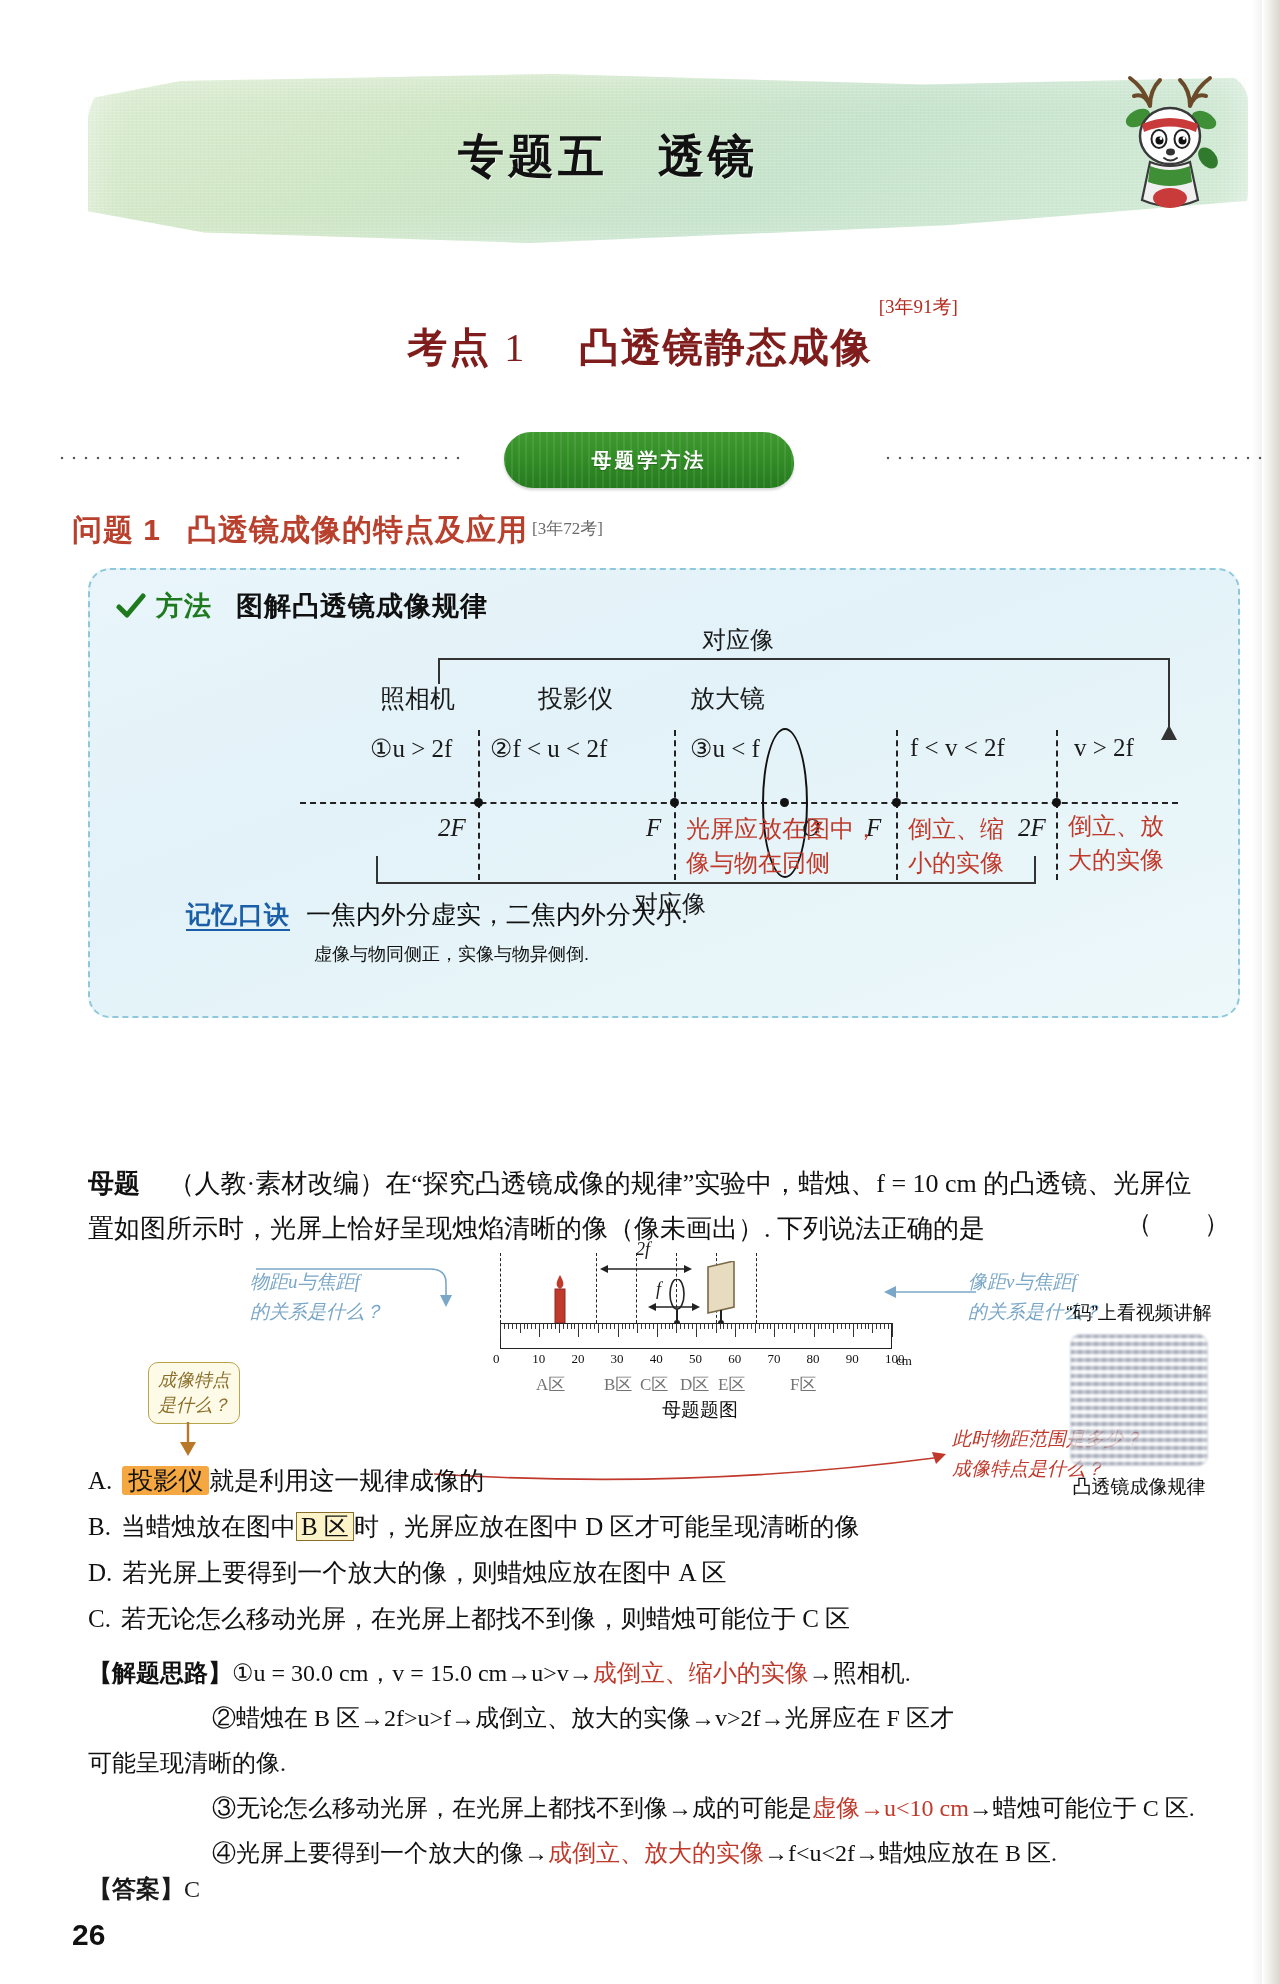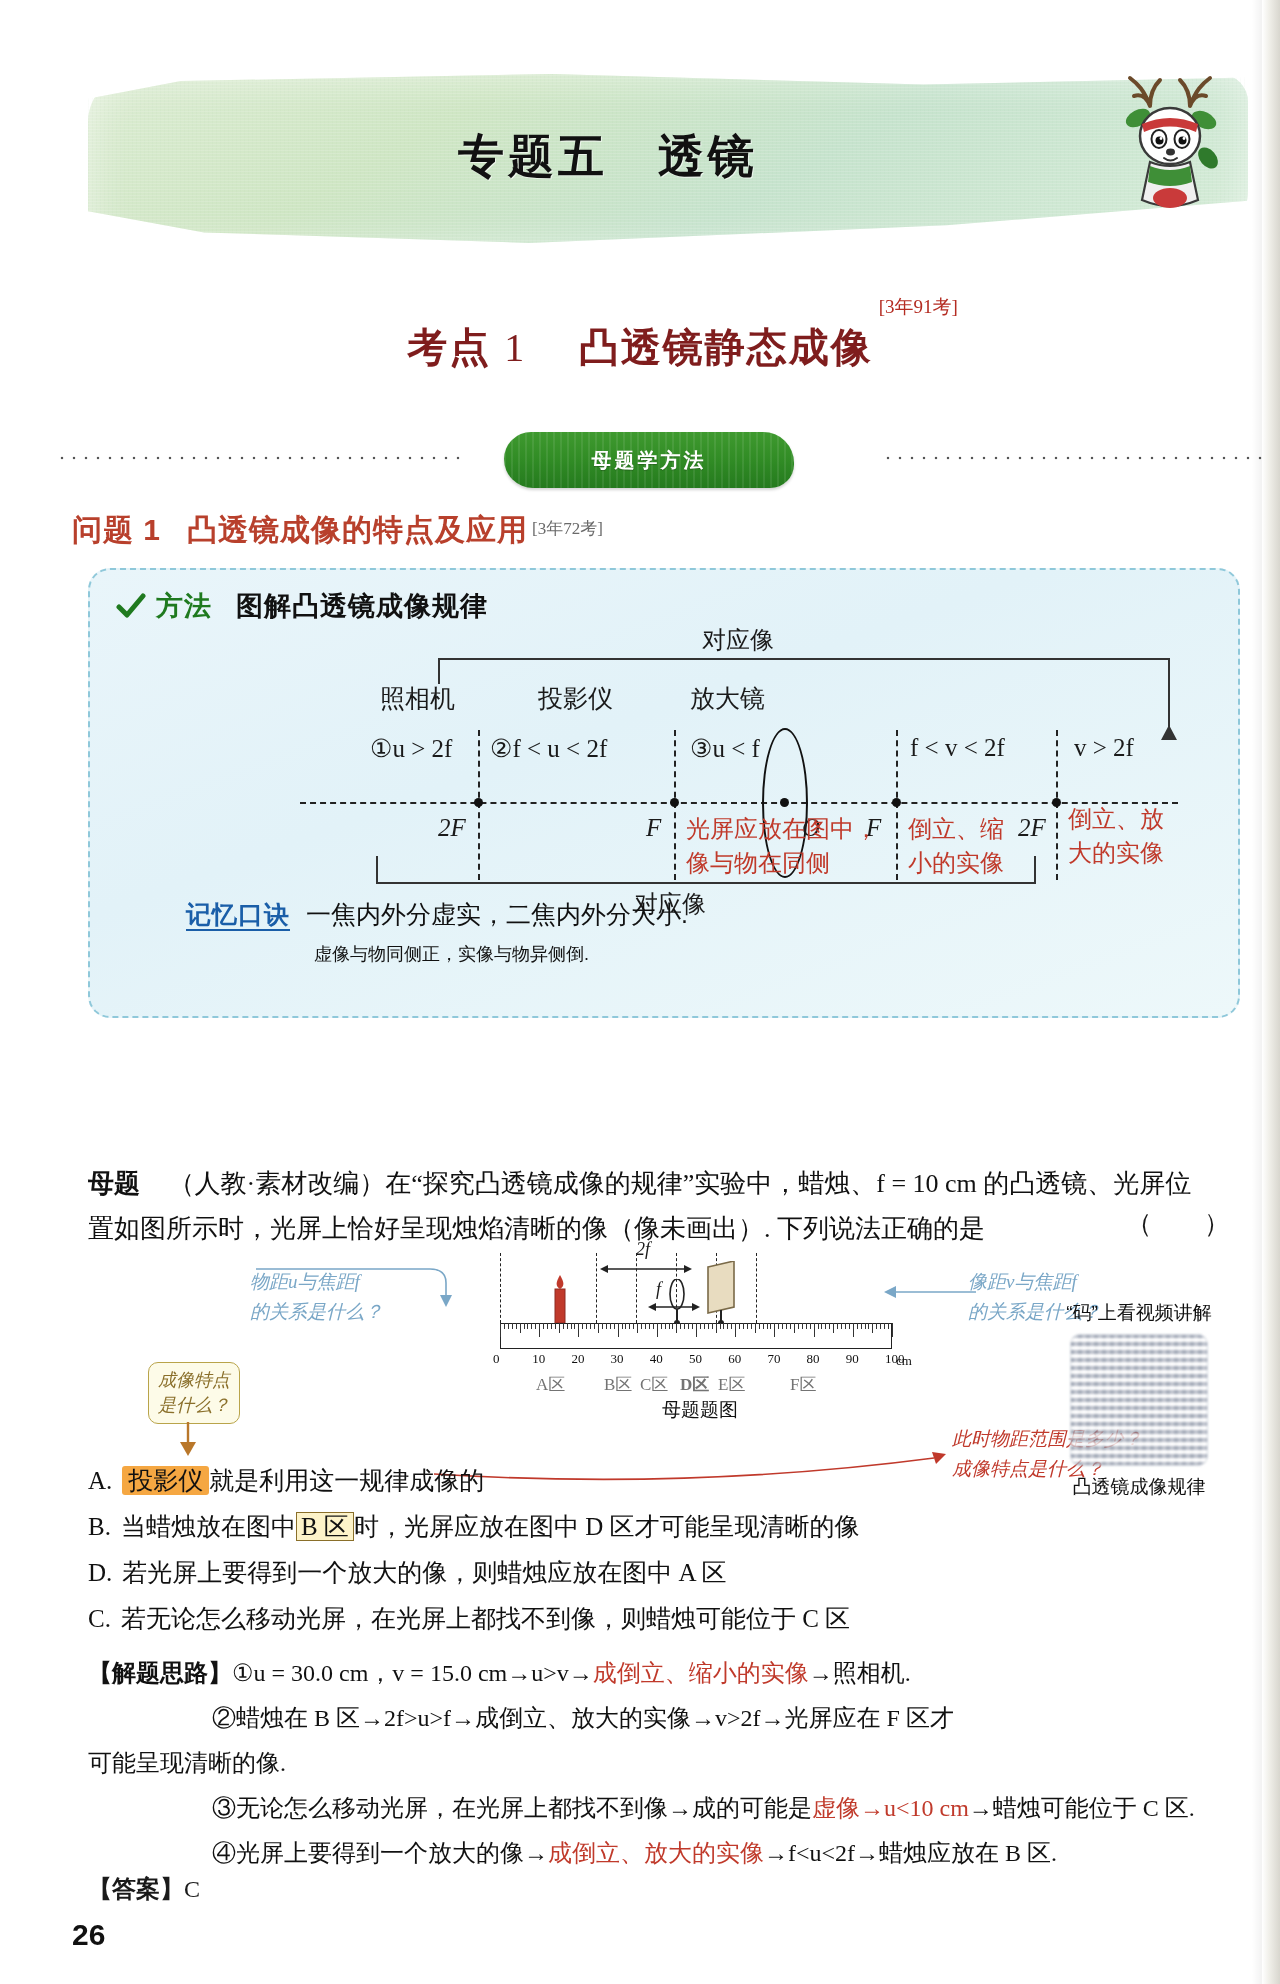--- a/index.html
+++ b/index.html
@@ -360,21 +360,21 @@
       <div class="lens" style="left:672px; top:98px;"></div>
 
       <div class="dlabel serif ital" style="left:348px; top:184px; font-size:25px;">2F</div>
       <div class="dlabel serif ital" style="left:556px; top:184px; font-size:25px;">F</div>
       <div class="dlabel serif ital" style="left:712px; top:184px; font-size:25px;">O</div>
       <div class="dlabel serif ital" style="left:776px; top:184px; font-size:25px;">F</div>
       <div class="dlabel serif ital" style="left:928px; top:184px; font-size:25px;">2F</div>
 
       <div class="dlabel cn red" style="left:596px; top:182px; width:210px; white-space:normal; font-size:24px; line-height:34px;">光屏应放在图中，像与物在同侧</div>
       <div class="dlabel cn red" style="left:818px; top:182px; width:112px; white-space:normal; font-size:24px; line-height:34px;">倒立、缩小的实像</div>
-      <div class="dlabel cn red" style="left:978px; top:172px; width:112px; white-space:normal; font-size:24px; line-height:34px;">倒立、放大的实像</div>
+      <div class="dlabel cn red" style="left:978px; top:179px; width:112px; white-space:normal; font-size:24px; line-height:34px;">倒立、放大的实像</div>
 
       <div class="bracket" style="left:286px; top:252px; width:660px; height:0; border-width:2px 0 0 0;"></div>
       <div class="bracket" style="left:286px; top:226px; width:0; height:26px; border-width:0 0 0 2px;"></div>
       <div class="bracket" style="left:944px; top:226px; width:0; height:26px; border-width:0 0 0 2px;"></div>
       <div class="dlabel cn" style="left:544px; top:258px; font-size:24px;">对应像</div>
     </div>
 
     <div class="verse">
       <span class="verse-label">记忆口诀</span>
       <span class="verse-t1">一焦内外分虚实，二焦内外分大小.</span>
@@ -551,21 +551,21 @@
         <div class="rnum" style="left: 307.4px; top: 106px;">70</div>
         <div class="rnum" style="left: 346.6px; top: 106px;">80</div>
         <div class="rnum" style="left: 385.8px; top: 106px;">90</div>
         <div class="rnum" style="left: 425px; top: 106px;">100</div>
       </div>
     <div class="rnum" style="left:436px; top:108px; font-size:13px;">cm</div>
 
     <div class="zone" style="left:76px;  top:128px;">A区</div>
     <div class="zone" style="left:144px; top:128px;">B区</div>
     <div class="zone" style="left:180px; top:128px;">C区</div>
-    <div class="zone" style="left:220px; top:128px;font-weight:bold;">D区</div>
+    <div class="zone" style="left:220px; top:128px;">D区</div>
     <div class="zone" style="left:258px; top:128px;">E区</div>
     <div class="zone" style="left:330px; top:128px;">F区</div>
 
     <div class="figcap">母题题图</div>
   </div>
 
   <div class="hand" style="left:250px; top:1268px;">物距u与焦距f</div>
   <div class="hand" style="left:250px; top:1298px;">的关系是什么？</div>
   <svg style="position:absolute; left:250px; top:1255px;" width="230" height="60">
     <path d="M6 14 L180 14 Q196 14 196 28 L196 40" stroke="#7aa7c7" stroke-width="1.6" fill="none"></path>

